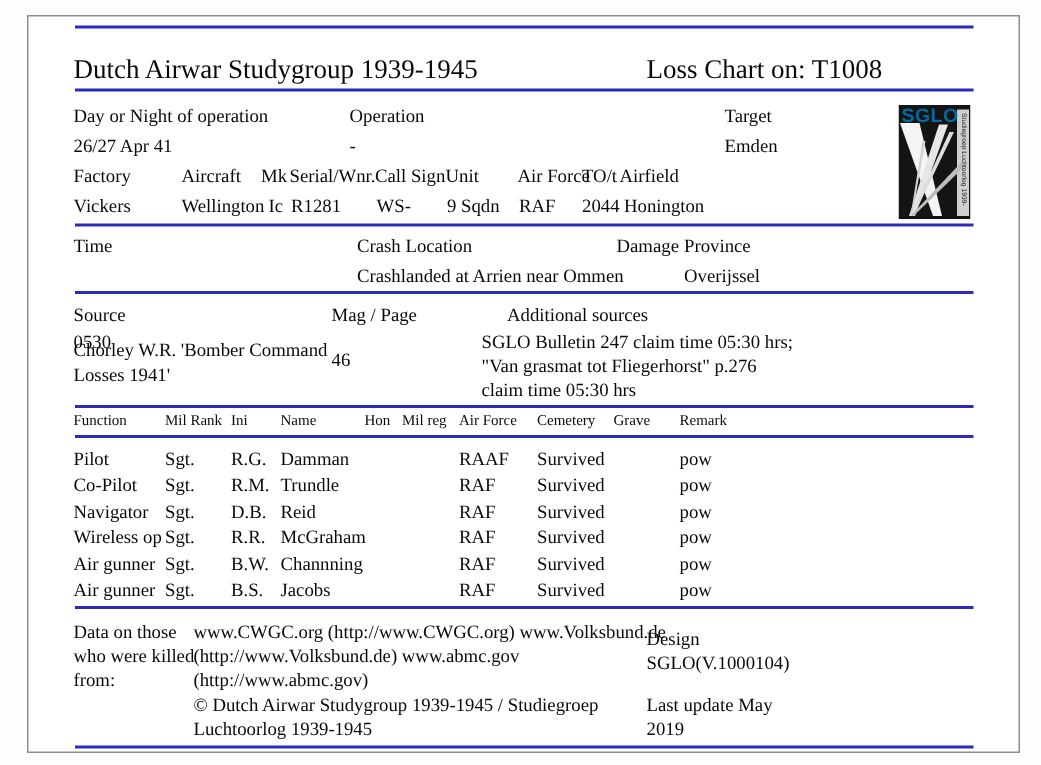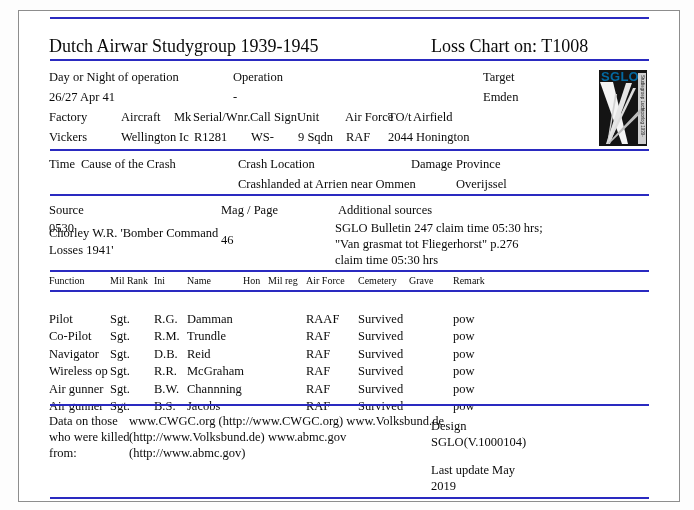--- a/index.html
+++ b/index.html
@@ -24,21 +24,21 @@
   }
   .t { position: absolute; white-space: nowrap; font-size: 12.5px; line-height: 15px; }
   .wrap { white-space: normal; font-family: Liberation Serif, serif; }
   .title { font-size: 18px; line-height: 22px; }
   .crew-grid {
     position: absolute; left: 30px; width: 600px;
     display: grid;
     grid-template-columns: 61px 44px 33px 56px 25px 38px 52px 51px 44px 1fr;
   }
   .crew-head { top: 264px; font-size: 10px; line-height: 12px; }
-  .crew-body { top: 287px; font-size: 12.5px; line-height: 17.4px; margin-top: 13px; }
+  .crew-body { top: 287px; font-size: 12.5px; line-height: 17.4px; }
   .crew-cell { white-space: nowrap; overflow: visible; }
   .logo {
     position: absolute; left: 580px; top: 59px;
     width: 48px; height: 76px;
   }
   .logo svg { position: absolute; left: 0; top: 0; }
   .logo-sglo {
     position: absolute; left: 2px; top: -1px;
     color: #0369a1;
     font-family: "Liberation Sans", sans-serif;
@@ -101,38 +101,37 @@
   <div class="t" style="left:175px; top:119px;">R1281</div>
   <div class="t" style="left:232px; top:119px;">WS-</div>
   <div class="t" style="left:279px; top:119px;">9 Sqdn</div>
   <div class="t" style="left:327px; top:119px;">RAF</div>
   <div class="t" style="left:369px; top:119px;">2044</div>
   <div class="t" style="left:397px; top:119px;">Honington</div>
 
   <div class="rule" style="top: 138px; background: rgb(42, 42, 192);"></div>
 
   <div class="t" style="left:30px; top:146px;">Time</div>
-  <div class="t" style="left:62px; top:146px;">Cause of the Crash</div>
   <div class="t" style="left:219px; top:146px;">Crash Location</div>
   <div class="t" style="left:392px; top:146px;">Damage</div>
   <div class="t" style="left:437px; top:146px;">Province</div>
   <div class="t" style="left:30px; top:166px;margin-top:44px;">0530</div>
   <div class="t" style="left:62px; top:166px;"></div>
   <div class="t" style="left:219px; top:166px;">Crashlanded at Arrien near Ommen</div>
   <div class="t" style="left:392px; top:166px;"></div>
   <div class="t" style="left:437px; top:166px;">Overijssel</div>
 
   <div class="rule" style="top: 183px; background: rgb(42, 42, 192);"></div>
 
   <div class="t" style="left:30px; top:192px;">Source</div>
   <div class="t" style="left:202px; top:192px;">Mag / Page</div>
   <div class="t" style="left:319px; top:192px;">Additional sources</div>
   <div class="t wrap" style="left:30px; top:214px; width:172px; line-height:16.5px;">Chorley W.R. 'Bomber Command Losses 1941'</div>
   <div class="t" style="left:202px; top:222px;">46</div>
-  <div class="t wrap" style="left:316px; top:210px; width:212px; line-height:15.8px;">SGLO Bulletin 247 claim time 05:30 hrs; "Van grasmat tot Fliegerhorst" p.276 claim time 05:30 hrs</div>
+  <div class="t wrap" style="left:302px; top:210px; width:212px; line-height:15.8px;">SGLO Bulletin 247 claim time 05:30 hrs; "Van grasmat tot Fliegerhorst" p.276 claim time 05:30 hrs</div>
 
   <div class="rule" style="top: 259px; background: rgb(42, 42, 192);"></div>
 
   <div class="crew-grid crew-head">
       <div class="crew-cell">Function</div>
       <div class="crew-cell">Mil Rank</div>
       <div class="crew-cell">Ini</div>
       <div class="crew-cell">Name</div>
       <div class="crew-cell">Hon</div>
       <div class="crew-cell">Mil reg</div>
@@ -206,17 +205,18 @@
     </div>
 
   <div class="rule" style="top: 393px; background: rgb(42, 42, 192);"></div>
 
   <div class="t wrap" style="left:30px; top:402px; width:84px; line-height:16px;">Data on those who were killed from:</div>
   <div class="t wrap" style="left:110px; top:402px; width:318px; line-height:16px;">www.CWGC.org (http://www.CWGC.org) www.Volksbund.de (http://www.Volksbund.de) www.abmc.gov (http://www.abmc.gov)</div>
   <div class="t" style="left:412px; top:407px; line-height:16px;">
     <div>Design</div>
     <div>SGLO(V.1000104)</div>
   </div>
+  <div class="t wrap" style="left:110px; top:451px; width:312px; line-height:16px;">© Dutch Airwar Studygroup 1939-1945 / Studiegroep Luchtoorlog 1939-1945</div>
   <div class="t wrap" style="left:412px; top:451px; width:95px; line-height:16px;">Last update May 2019</div>
 
   <div class="rule" style="top: 486px; background: rgb(42, 42, 192);"></div>
 
 </div>
 
 </body></html>

